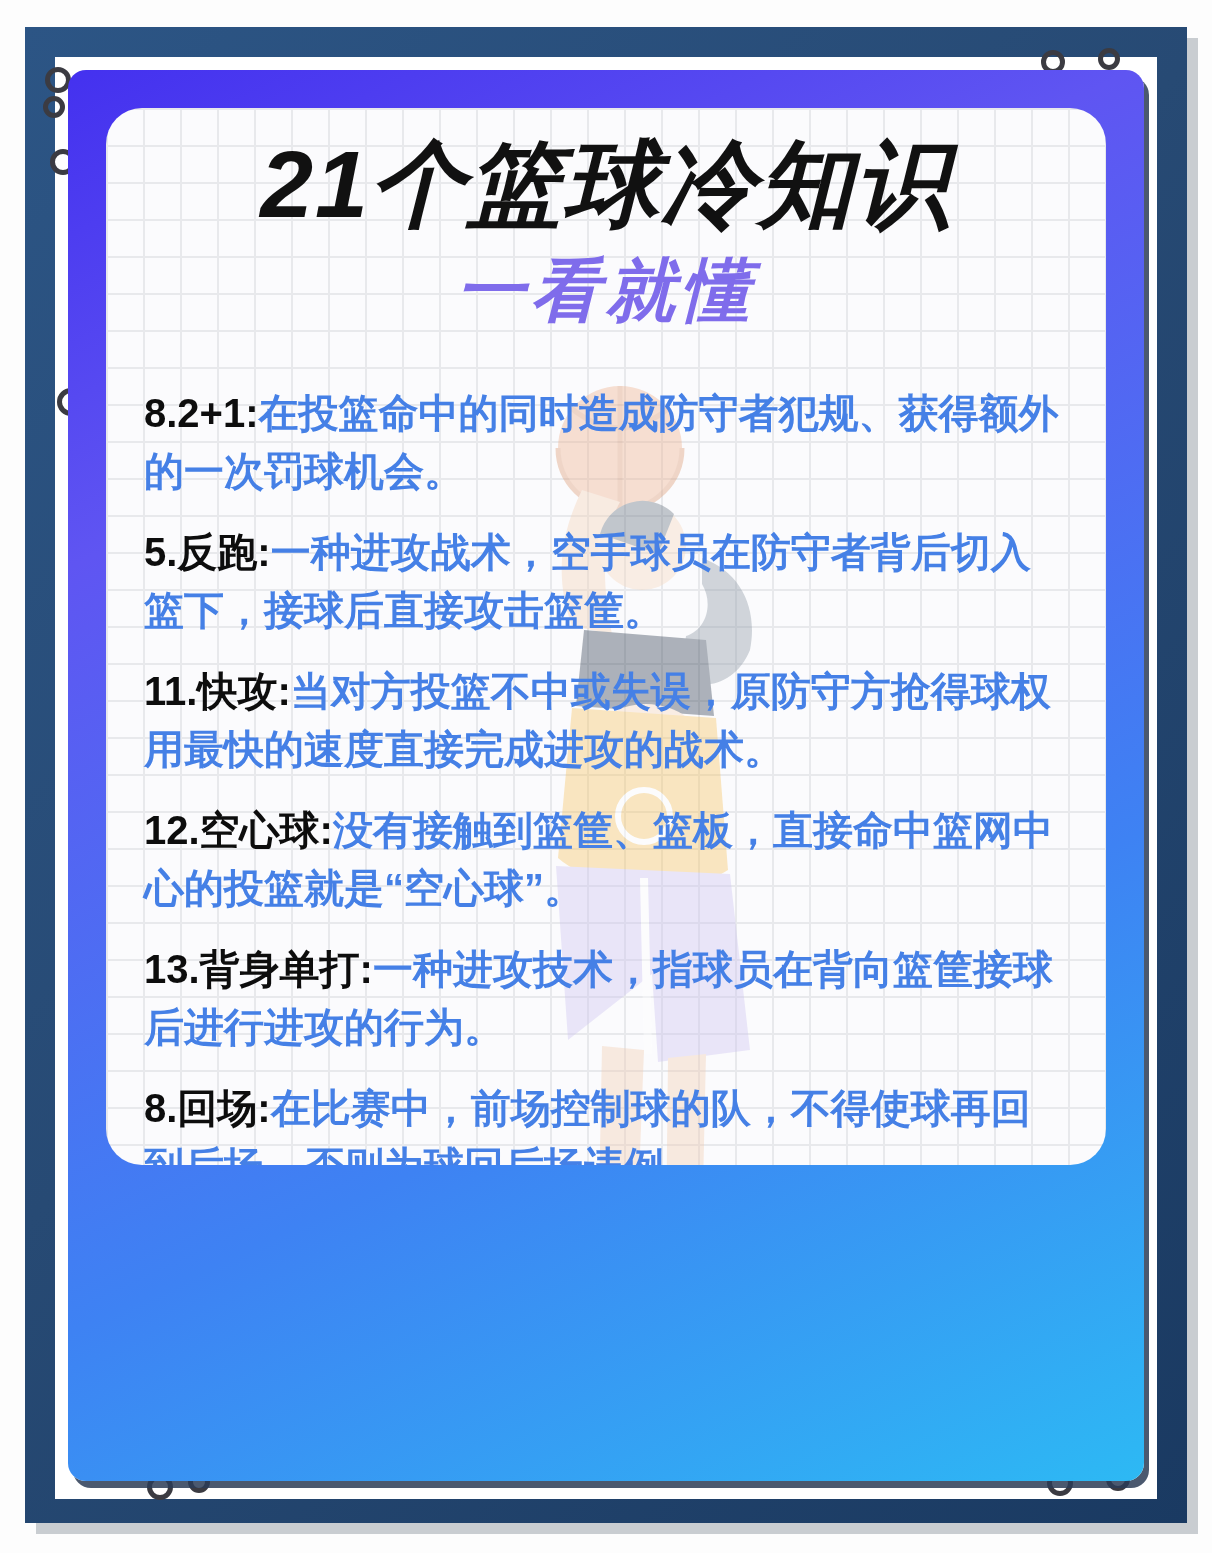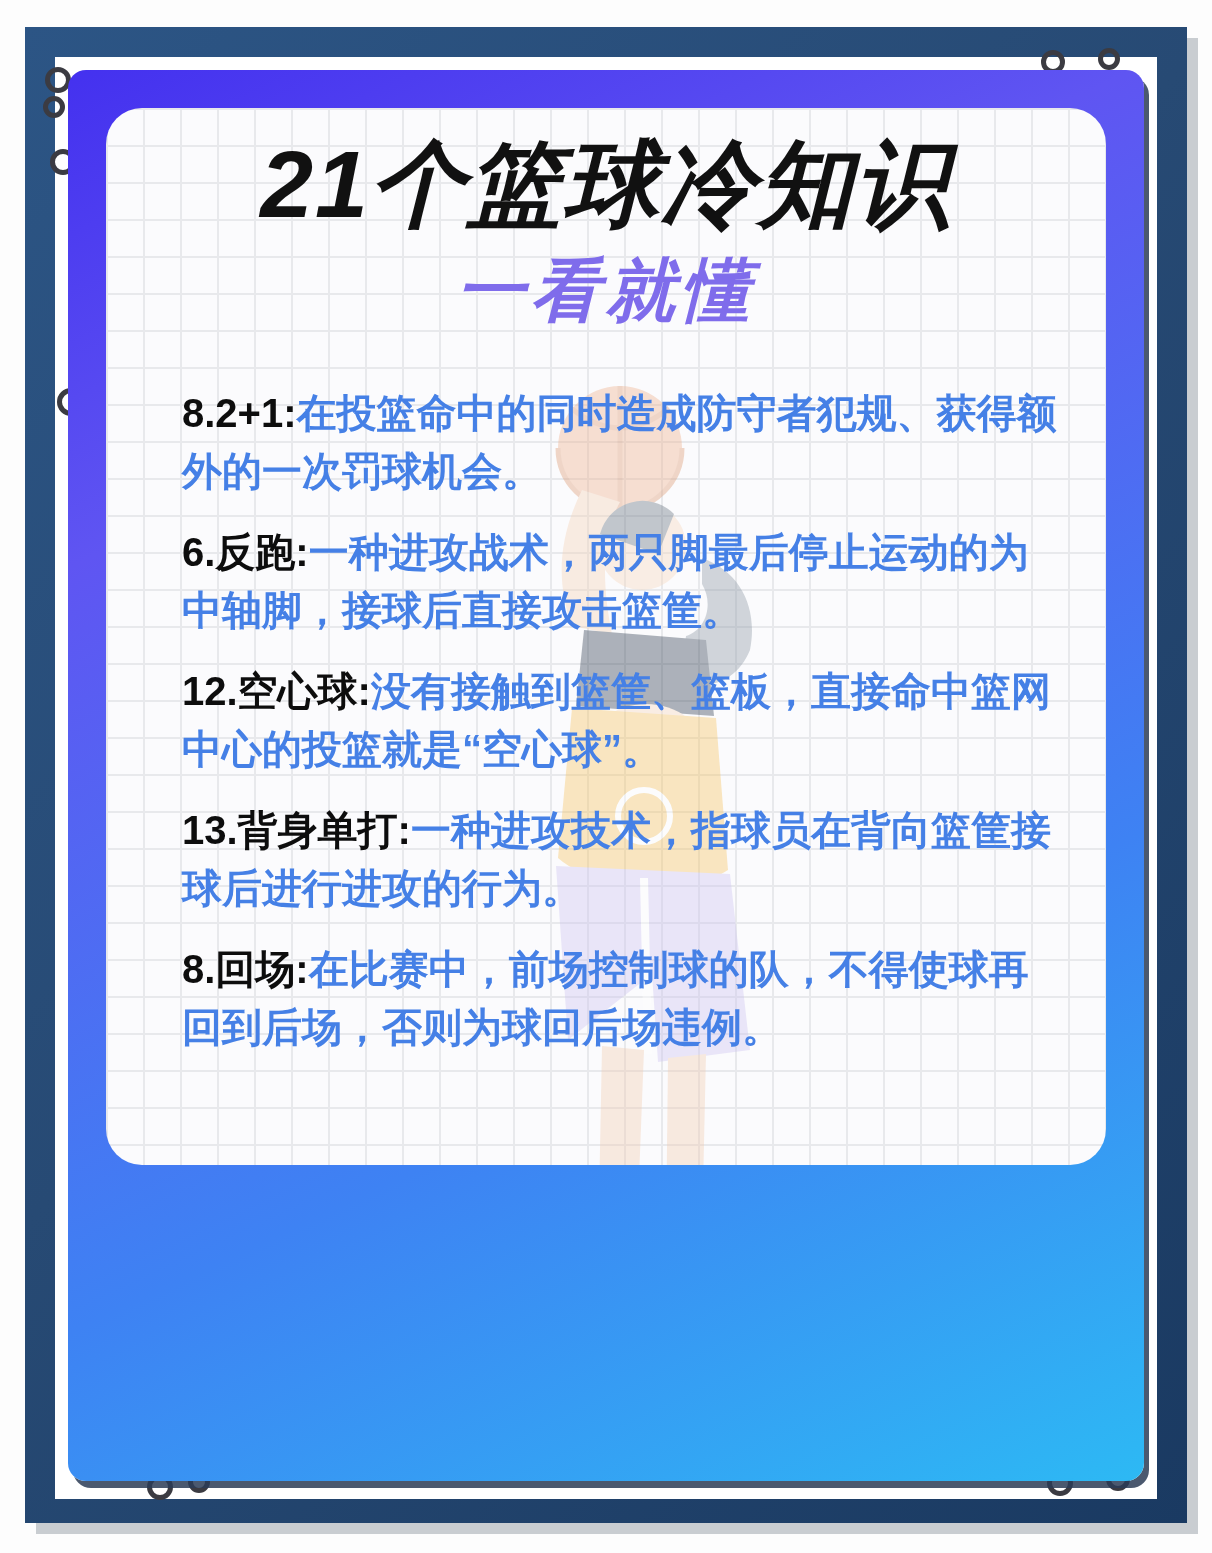--- a/index.html
+++ b/index.html
@@ -73,21 +73,20 @@
 
   
   .glossary {
     position:relative;
     padding:42px 38px 0 38px;
   }
   .item {
     font-size:40px; line-height:58px;
     margin-bottom:23px;
     text-align:left;
-    padding-left:38px;
   }
   .item-label { color:#0d0d0d; font-weight:900; }
   .item-text  { color:#4580e6; font-weight:600; }
 </style>
 </head>
 <body>
 
 <div class="navy-frame"></div>
 
 <div class="white-gap"></div>
@@ -141,19 +140,20 @@
     </g>
   </svg>
 
   <div class="heading">
     <div class="title">21个篮球冷知识</div>
     <div class="subtitle">一看就懂</div>
   </div>
 
   <div class="glossary">
     <p class="item"><span class="item-label">8.2+1:</span><span class="item-text">在投篮命中的同时造成防守者犯规、获得额外的一次罚球机会。</span></p>
-    <p class="item"><span class="item-label">6.反跑:</span><span class="item-text">一种进攻战术，两只脚最后停止运动的为中轴脚，接球后直接攻击篮筐。</span></p>
+    <p class="item"><span class="item-label">5.反跑:</span><span class="item-text">一种进攻战术，空手球员在防守者背后切入篮下，接球后直接攻击篮筐。</span></p>
+    <p class="item"><span class="item-label">11.快攻:</span><span class="item-text">当对方投篮不中或失误，原防守方抢得球权用最快的速度直接完成进攻的战术。</span></p>
     <p class="item"><span class="item-label">12.空心球:</span><span class="item-text">没有接触到篮筐、篮板，直接命中篮网中心的投篮就是“空心球”。</span></p>
     <p class="item"><span class="item-label">13.背身单打:</span><span class="item-text">一种进攻技术，指球员在背向篮筐接球后进行进攻的行为。</span></p>
     <p class="item"><span class="item-label">8.回场:</span><span class="item-text">在比赛中，前场控制球的队，不得使球再回到后场，否则为球回后场违例。</span></p>
   </div>
 
 </div>
 
 </body></html>

